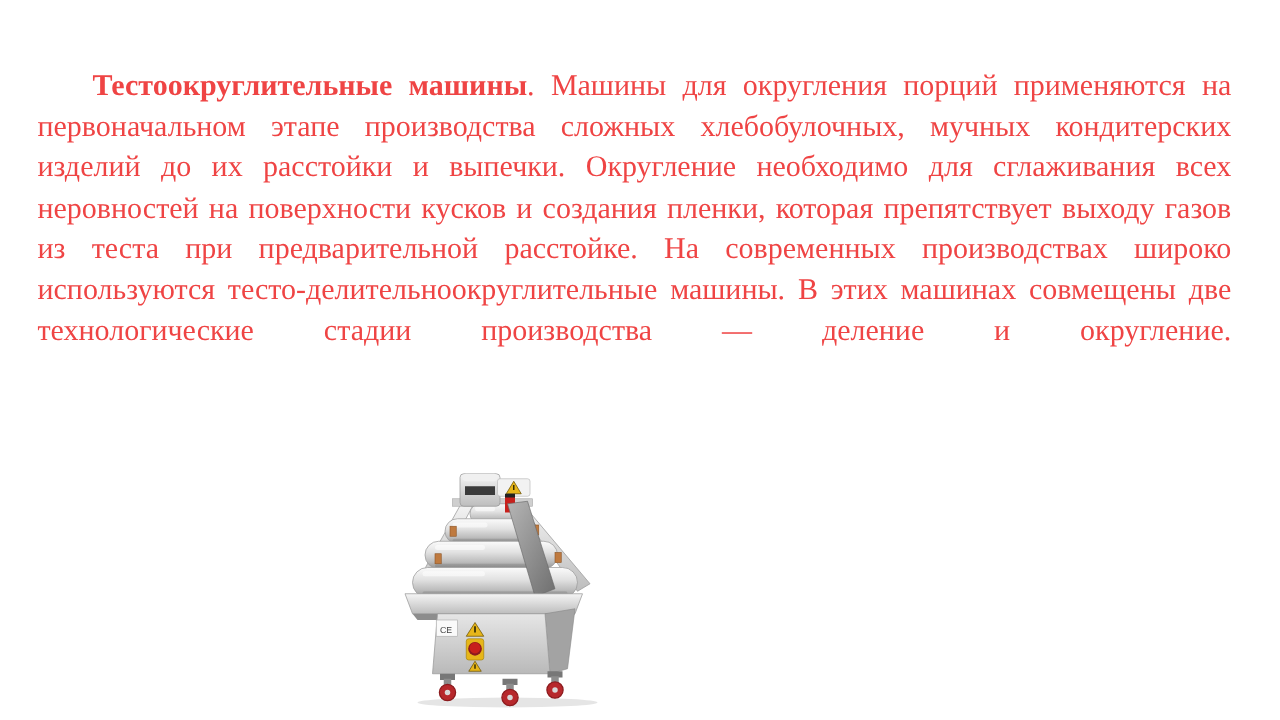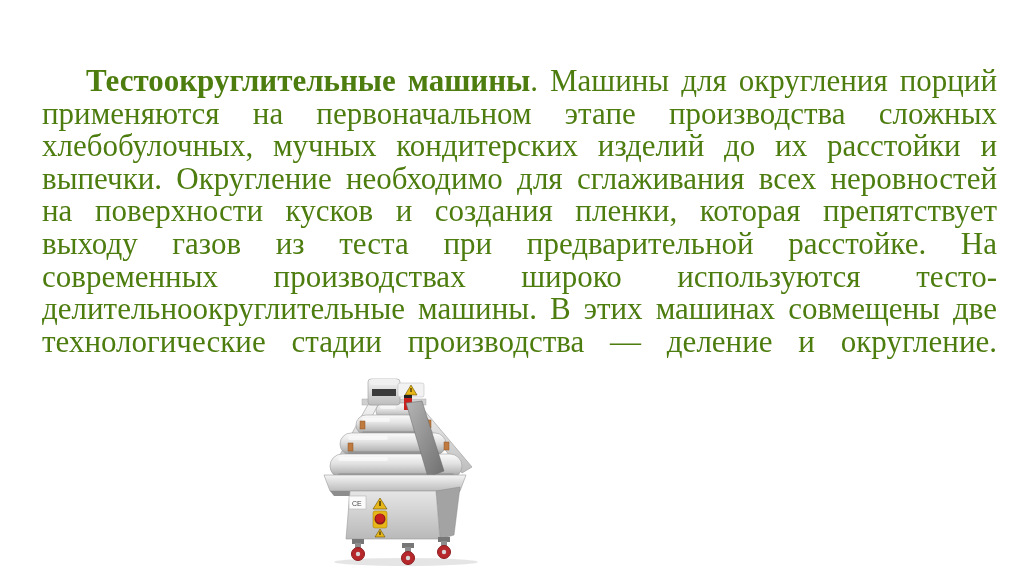--- a/index.html
+++ b/index.html
@@ -9,23 +9,23 @@
     height: 576px;
     background: #ffffff;
     overflow: hidden;
     font-family: "Liberation Serif", "DejaVu Serif", serif;
   }
   .para {
     position: absolute;
     left: 30px;
     top: 53px;
     width: 955px;
-    margin: 12px;
-    color: #4d7c0f;
-    font-size: 31px;
+    margin: 0;
+    color: #ef4444;
+    font-size: 24px;
     line-height: 32.6px;
     text-align: justify;
     text-align-last: justify;
     text-indent: 44px;
     word-spacing: 2px;
     hyphens: none;
   }
   .para .lead { font-weight: bold; }
   .machine-figure {
     position: absolute;

